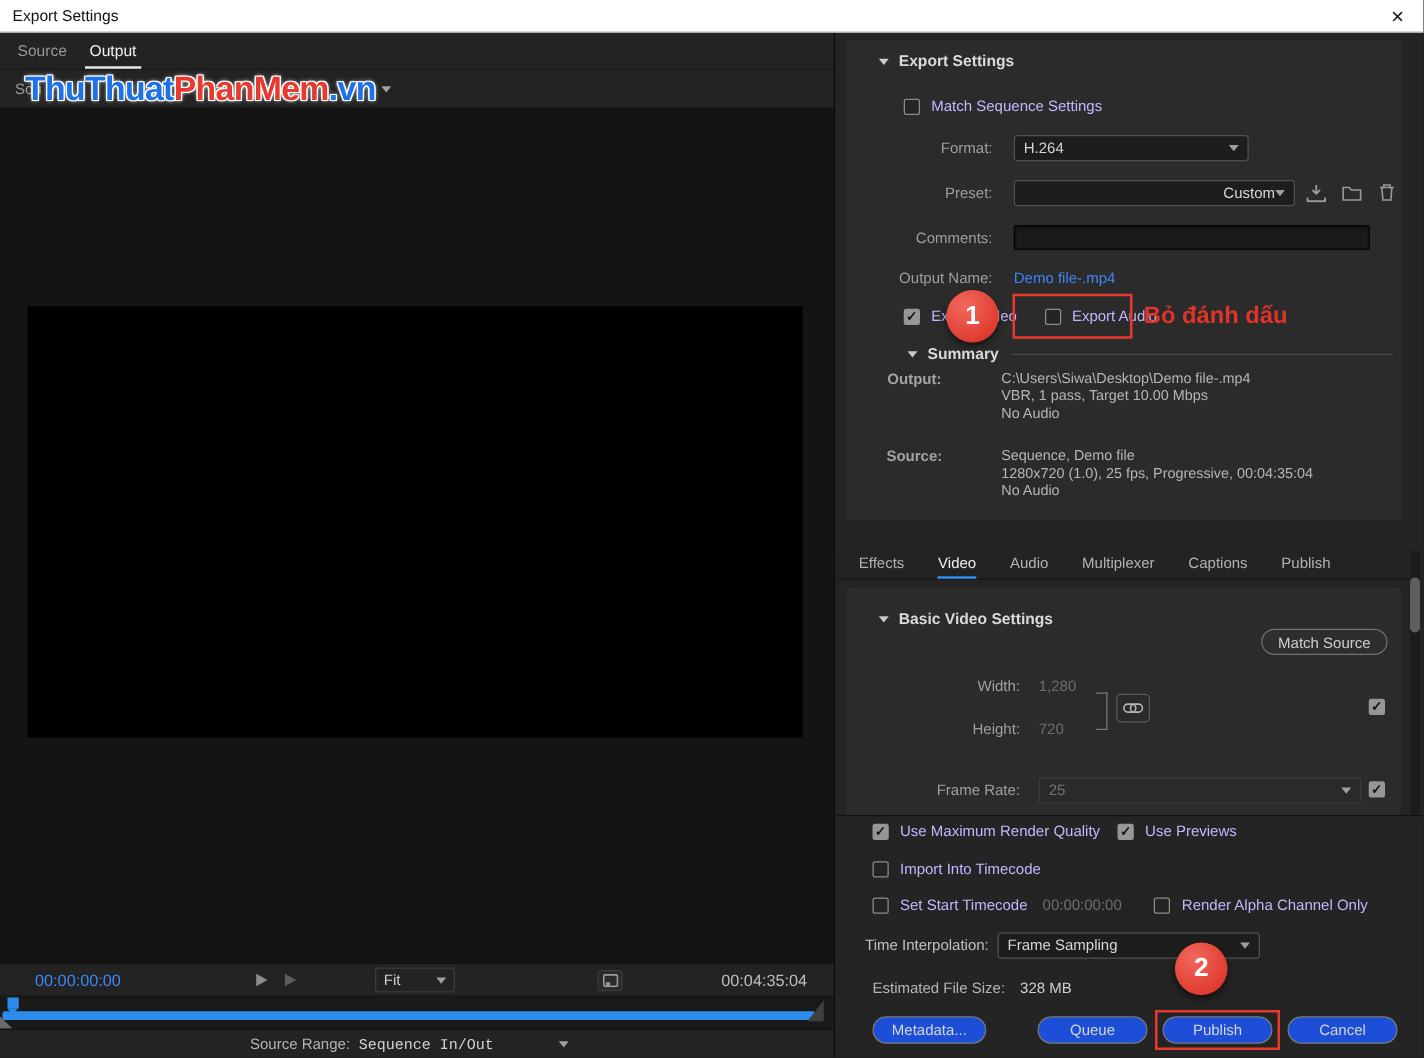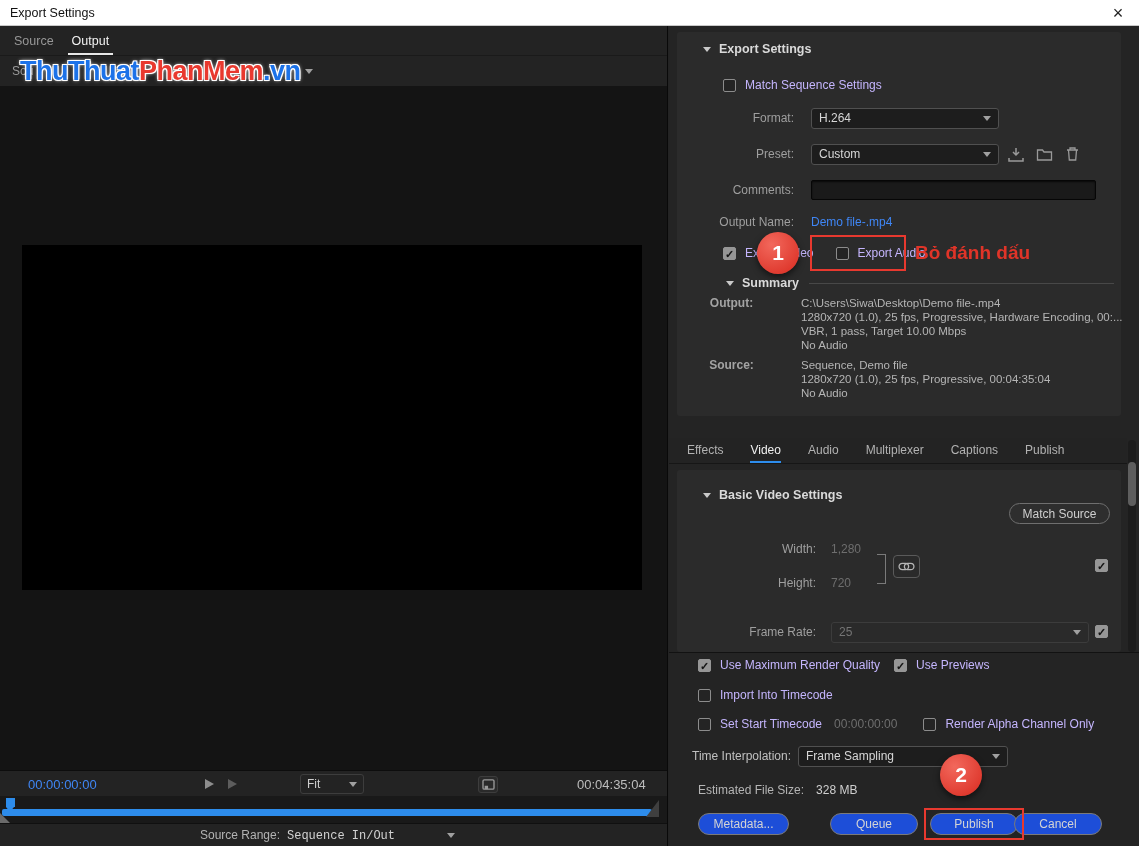--- a/index.html
+++ b/index.html
@@ -167,21 +167,21 @@
     <div class="abs-row" style="top:81px;">
       <span class="flabel">Format:</span>
       <span class="select" style="width:188px;">
         <span>H.264</span>
         <span class="chev"></span>
       </span>
     </div>
 
     <div class="abs-row" style="top:117px;">
       <span class="flabel">Preset:</span>
-      <span class="select" style="width:188px;">
+      <span class="select" style="width:225px;justify-content:flex-end;">
         <span>Custom</span>
         <span class="chev"></span>
       </span>
       <span class="icon-btn">
         <svg width="16" height="15" viewBox="0 0 16 15">
             <path d="M8 1v7M5 5l3 3 3-3" stroke="#9a9a9a" stroke-width="1.5" fill="none"></path>
             <path d="M1 11v3h14v-3" stroke="#9a9a9a" stroke-width="1.5" fill="none"></path>
           </svg>
       </span>
       <span class="icon-btn">
@@ -216,21 +216,20 @@
     <div class="abs-row" style="top:246px; left:57px;">
       <span class="tri-down"></span>
       <span class="hdr">Summary</span>
     </div>
     <div class="sum-divider"></div>
 
     <div class="abs-row" style="top:270px; height:auto; align-items:flex-start;">
       <span class="sum-label">Output:</span>
       <span class="sum-lines">
         <div>C:\Users\Siwa\Desktop\Demo file-.mp4</div>
-        <div>1280x720 (1.0), 25 fps, Progressive, Hardware Encoding, 00:...</div>
         <div>VBR, 1 pass, Target 10.00 Mbps</div>
         <div>No Audio</div>
       </span>
     </div>
 
     <div class="abs-row" style="top:332px; height:auto; align-items:flex-start;">
       <span class="sum-label">Source:</span>
       <span class="sum-lines">
         <div>Sequence, Demo file</div>
         <div>1280x720 (1.0), 25 fps, Progressive, 00:04:35:04</div>
@@ -318,21 +317,21 @@
 
     <div class="btn" style="left:29px; width:91px;">
         <span>Metadata...</span>
       </div>
     <div class="btn" style="left:161px; width:88px;">
         <span>Queue</span>
       </div>
     <div class="btn" style="left:261px; width:88px;">
         <span>Publish</span>
       </div>
-    <div class="btn" style="left:345px; width:88px;">
+    <div class="btn" style="left:361px; width:88px;">
         <span>Cancel</span>
       </div>
 
     <div class="scroll-track"></div>
     <div class="scroll-thumb"></div>
 
     <div class="red-box" style="left:141px; top:209px; width:96px; height:36px;"></div>
     <div class="red-circle" style="left:88px; top:206px;">1</div>
     <div class="red-note" style="left:246px; top:216px;">Bỏ đánh dấu</div>
     <div class="red-box" style="left:255px; top:782px; width:100px; height:32px;"></div>

